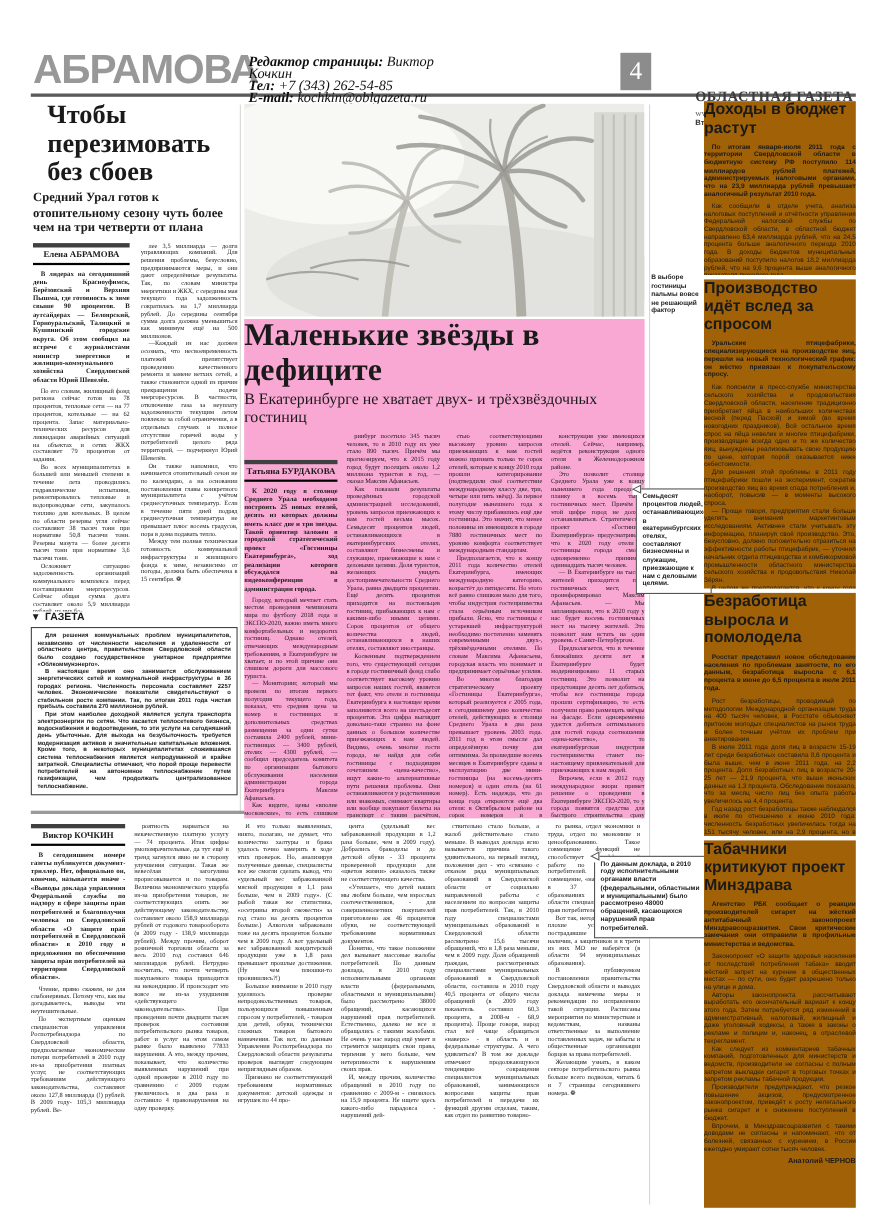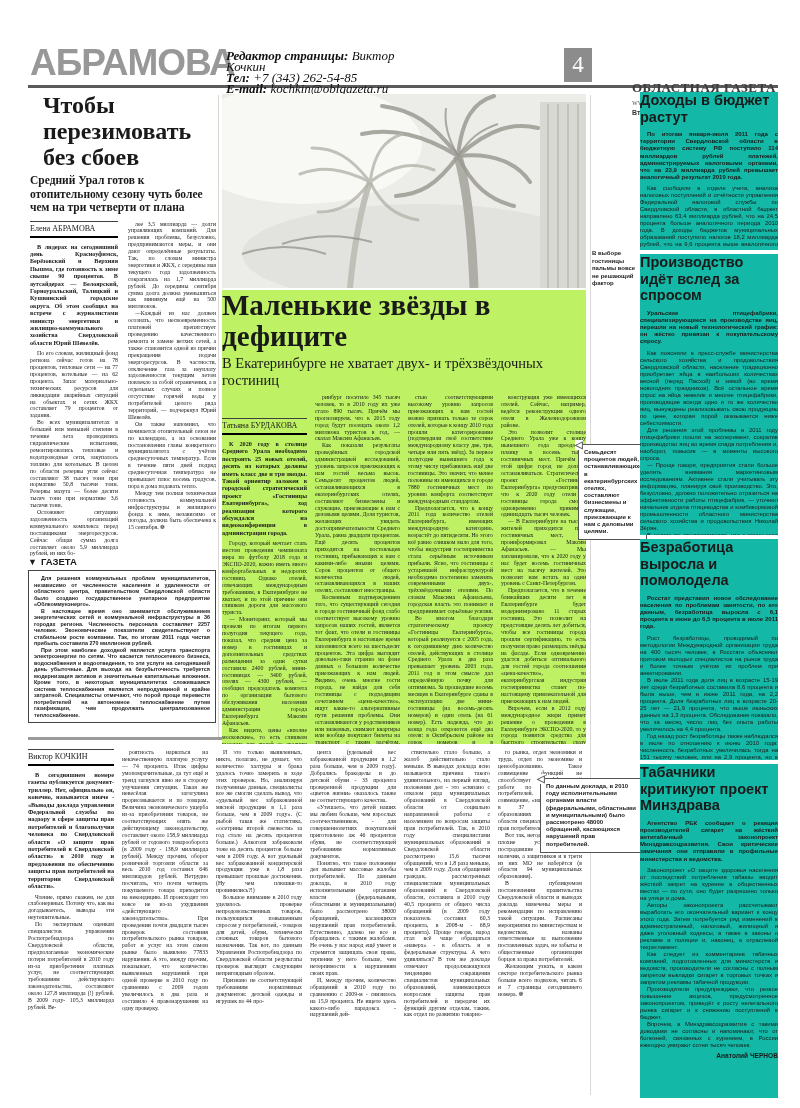--- a/index.html
+++ b/index.html
@@ -18,35 +18,35 @@
   .paper-name{font-size:13px;font-weight:700;letter-spacing:.5px;color:#3c3c3c;}
   .paper-site{font-family:Liberation Serif, serif;font-size:8px;color:#666;margin-top:2px;}
   .paper-date{font-family:"Liberation Sans",sans-serif;font-size:7px;font-weight:700;color:#333;margin-top:2px;}
   
   .hl-left{font-size:24px;line-height:26px;font-weight:700;margin-left:13px;}
   .sub-left{font-size:11.5px;line-height:13.5px;font-weight:700;margin-top:4px;}
   .hl-center{font-size:29px;line-height:31px;font-weight:600;}
   .sub-center{font-size:14.5px;line-height:17px;font-weight:500;margin-top:3px;}
   .hl-bottom{font-size:32px;line-height:34px;font-weight:600;}
   .sub-bottom{font-size:15px;line-height:17px;font-weight:500;margin-top:3px;}
-  .byline{font-size:8px;font-weight:400;border-top:1px solid #404040;border-bottom:2px solid #000;
-      padding:2px 0 3px;margin-bottom:5px;}
+  .byline{font-size:8px;font-weight:700;border-top:4px solid #404040;border-bottom:2px solid #000;
+      padding:2px 0 3px;margin-bottom:5px;text-align:center;}
   
   .cols{display:flex;overflow:hidden;}
   .col{overflow:hidden;}
   .para{margin:0;text-indent:7px;font-size:5.8px;line-height:6.9px;text-align:justify;}
   .para.lead{font-weight:700;font-size:6.2px;line-height:7.4px;margin-bottom:4px;}
   
   .kstati-label{font-family:"Liberation Sans",sans-serif;font-weight:700;font-size:9.5px;margin-bottom:3px;}
   .kstati-label .tri{font-size:9px;margin-right:4px;}
   .kstati-box{border:1px solid #444;padding:4px 5px;}
   .kstati-box p{margin:0;font-family:"Liberation Sans",sans-serif;font-weight:700;
       font-size:5.4px;line-height:6.5px;text-align:justify;color:#222;}
   
-  .r-art{position:absolute;left:0;width:138px;background:#14b8a6;overflow:hidden;
+  .r-art{position:absolute;left:0;width:138px;background:#a16207;overflow:hidden;
       font-family:"Liberation Sans",sans-serif;}
   .r-hl{font-weight:700;font-size:14.5px;line-height:16.5px;margin-bottom:6px;}
   .r-art .para{font-family:"Liberation Sans",sans-serif;font-size:5.9px;line-height:7px;}
   .r-art .para.lead{font-size:6px;line-height:7.2px;}
   .r-author{font-weight:700;font-size:6.6px;text-align:right;margin-top:3px;}
   
   .pullquote{border:1px solid #555;background:#fff;padding:4px 4px 4px 5px;
       font-family:"Liberation Sans",sans-serif;font-weight:700;font-size:6px;line-height:7.2px;}
   .pq-arrow{position:absolute;top:-5px;left:-4px;background:#fff;font-size:10px;line-height:10px;color:#555;}
   
@@ -141,21 +141,21 @@
       <path d="M236 62 C226 44 222 30 224 14"></path>
       <path d="M236 62 C248 44 258 36 276 30"></path>
       <path d="M60 150 C90 140 120 140 150 148"></path>
       <path d="M20 160 C50 150 80 152 104 160"></path>
     </g>
   </svg>
 </div>
 
 <div class="abs caption" style="left:592px;top:250px;width:44px;">В выборе гостиницы пальмы вовсе не решающий фактор</div>
 
-<div class="abs" style="left:222px;top:290px;width:364px;background:#bef264;">
+<div class="abs" style="left:222px;top:290px;width:364px;background:#f9a8d4;">
   <div class="hl-center">Маленькие звёзды в дефиците</div>
   <div class="sub-center">В Екатеринбурге не хватает двух- и трёхзвёздочных гостиниц</div>
   <div class="cols" style="margin-top:5px;height:400px;">
     <div class="col" style="width:85px;margin-right:8px;margin-top:24px;">
       <div class="byline">Татьяна БУРДАКОВА</div>
       <p class="para lead">К 2020 году в столице Среднего Урала необходимо построить 25 новых отелей, десять из которых должны иметь класс две и три звезды. Такой ориентир заложен в городской стратегический проект «Гостиницы Екатеринбурга», ход реализации которого обсуждался на видеоконференции в администрации города.</p>
       <div>
           <p class="para">Городу, который мечтает стать местом проведения чемпионата мира по футболу 2018 года и ЭКСПО-2020, важно иметь много комфортабельных и недорогих гостиниц. Однако отелей, отвечающих международным требованиям, в Екатеринбурге не хватает, и по этой причине они слишком дороги для массового туриста.</p>
           <p class="para">— Мониторинг, который мы провели по итогам первого полугодия текущего года, показал, что средняя цена за номер в гостиницах и дополнительных средствах размещения за одни сутки составила 2400 рублей, мини-гостиницах — 3400 рублей, отелях — 4300 рублей, — сообщил председатель комитета по организации бытового обслуживания населения администрации города Екатеринбурга Максим Афанасьев.</p>
           <p class="para">Как видите, цены «вполне московские», то есть слишком высокие для людей со средним достатком. Причина такой дороговизны, как говорится, лежит на поверхности: на сегодняшний день в городе есть всего 98 средств размещения (гостиниц, кемпингов, мотелей, мини-гостиниц и отелей). А поток туристов увеличивается с каждым годом.</p>

